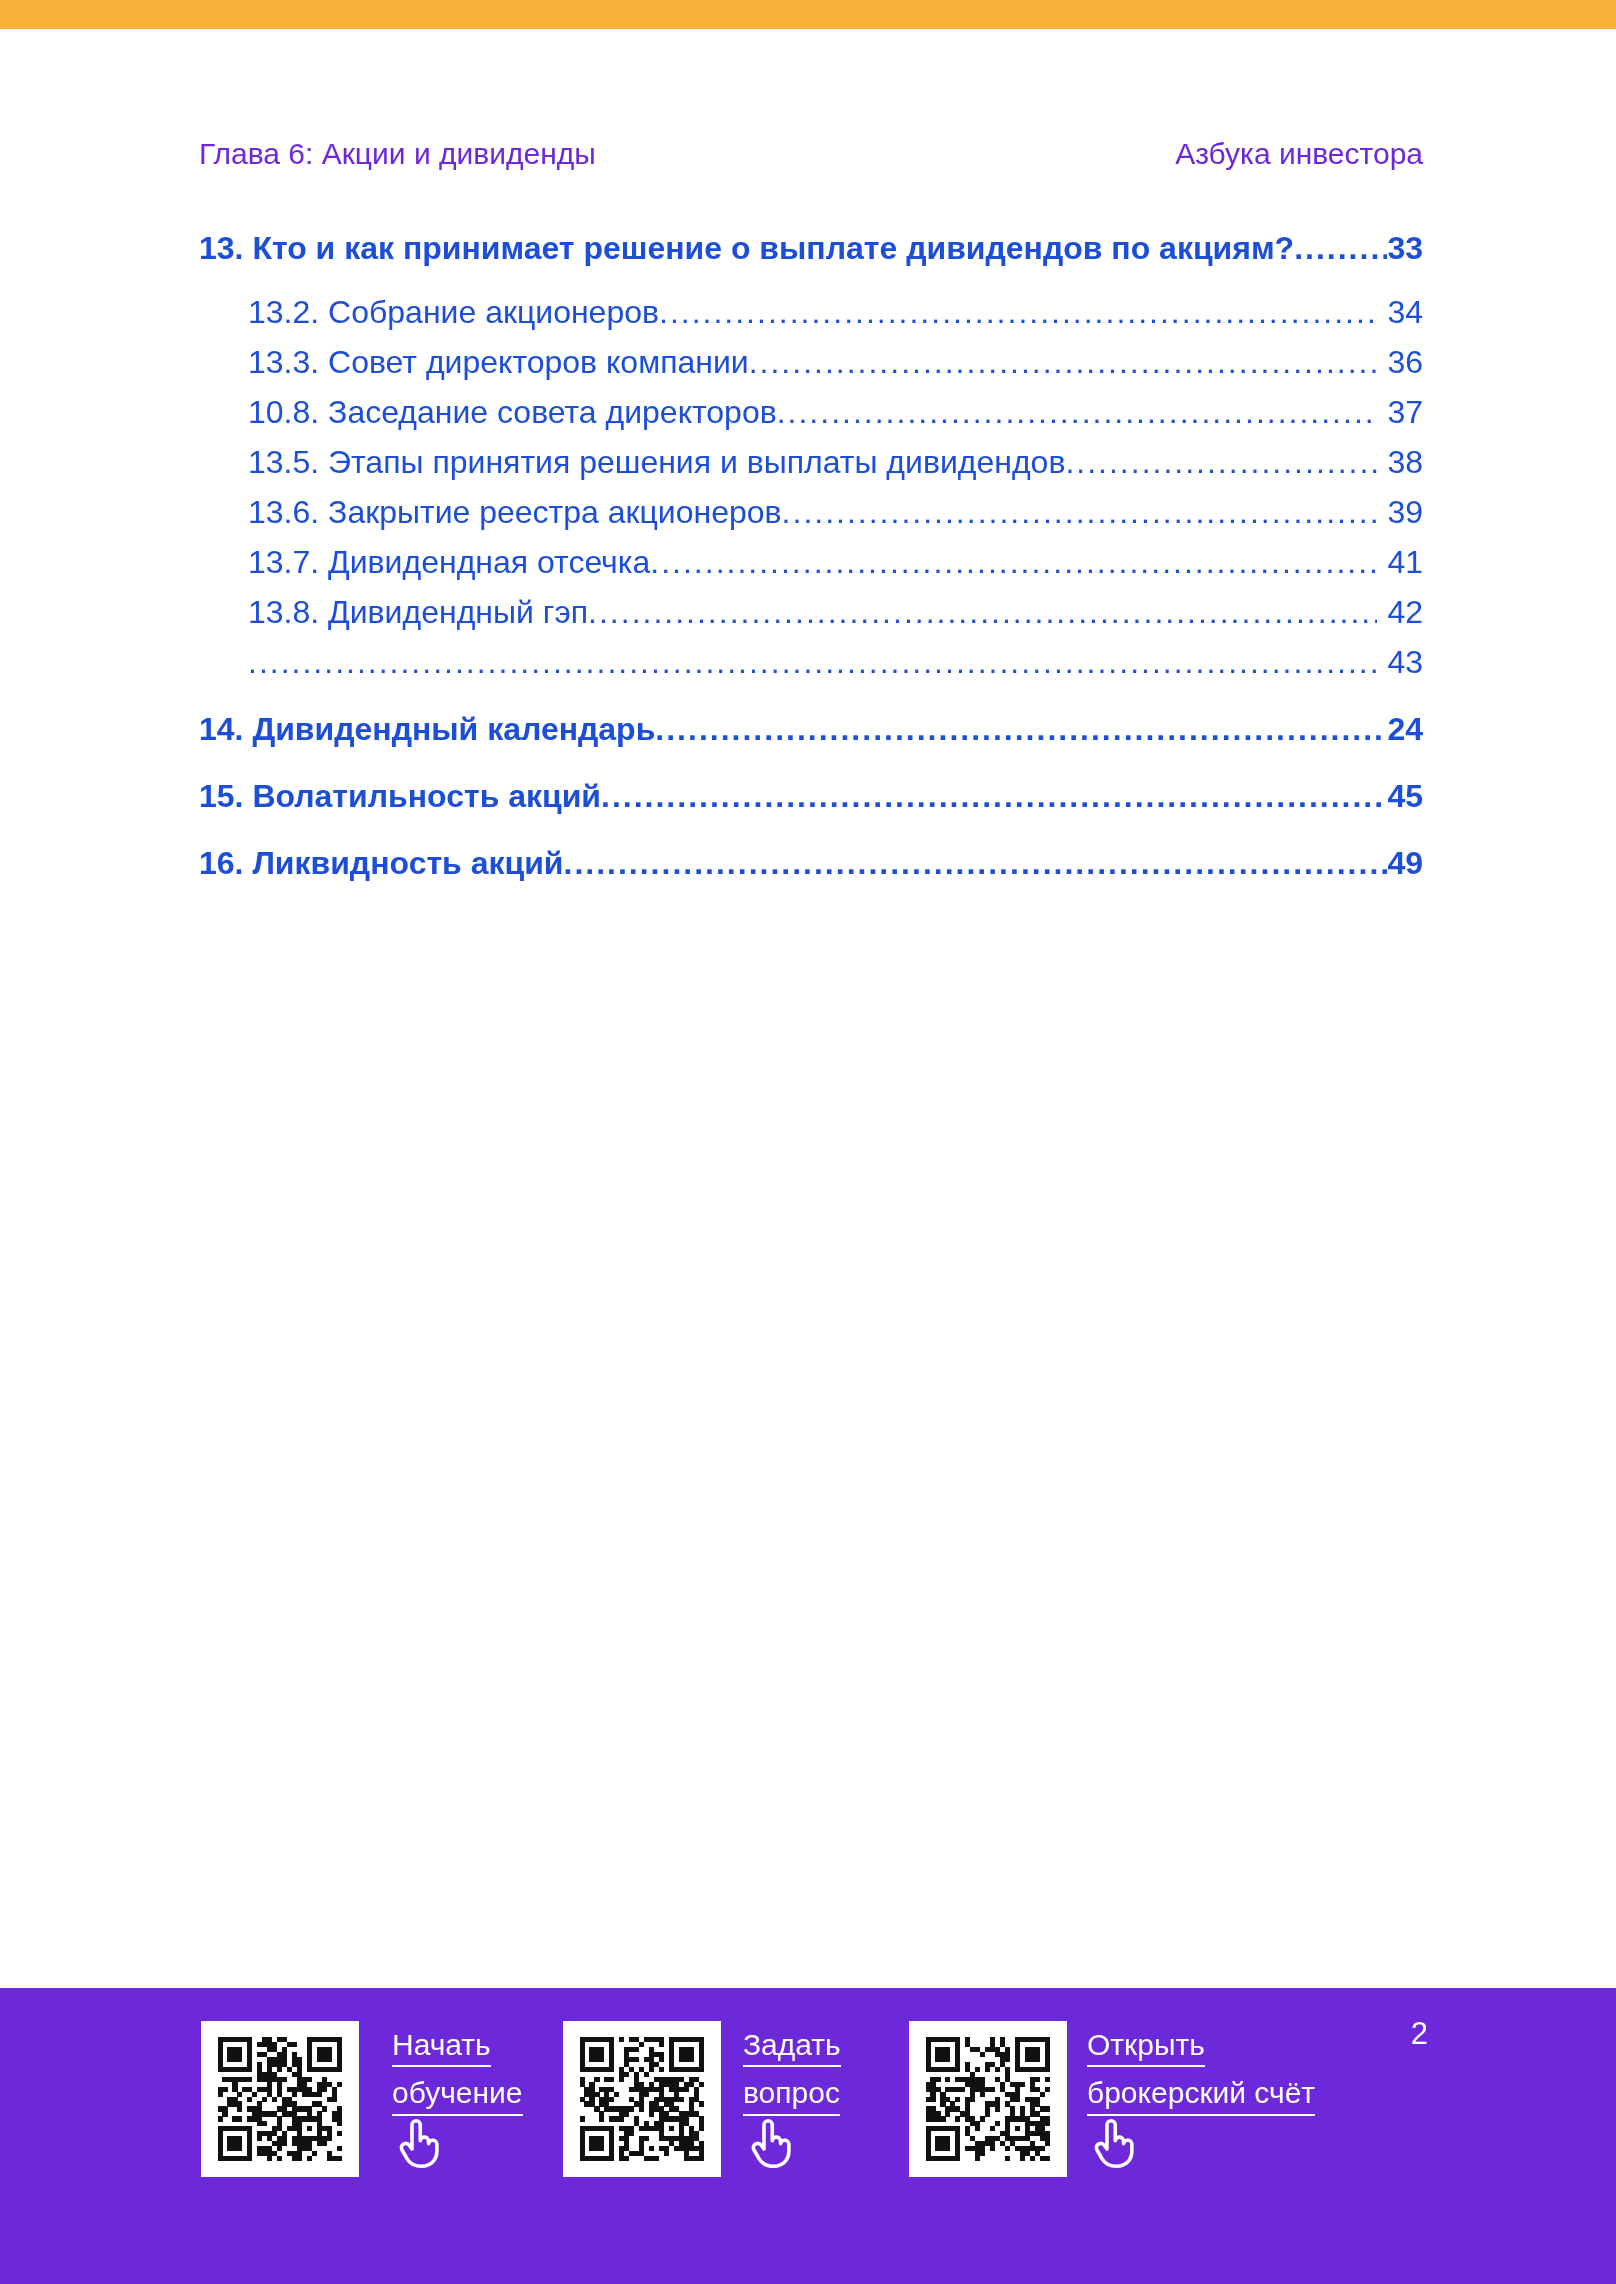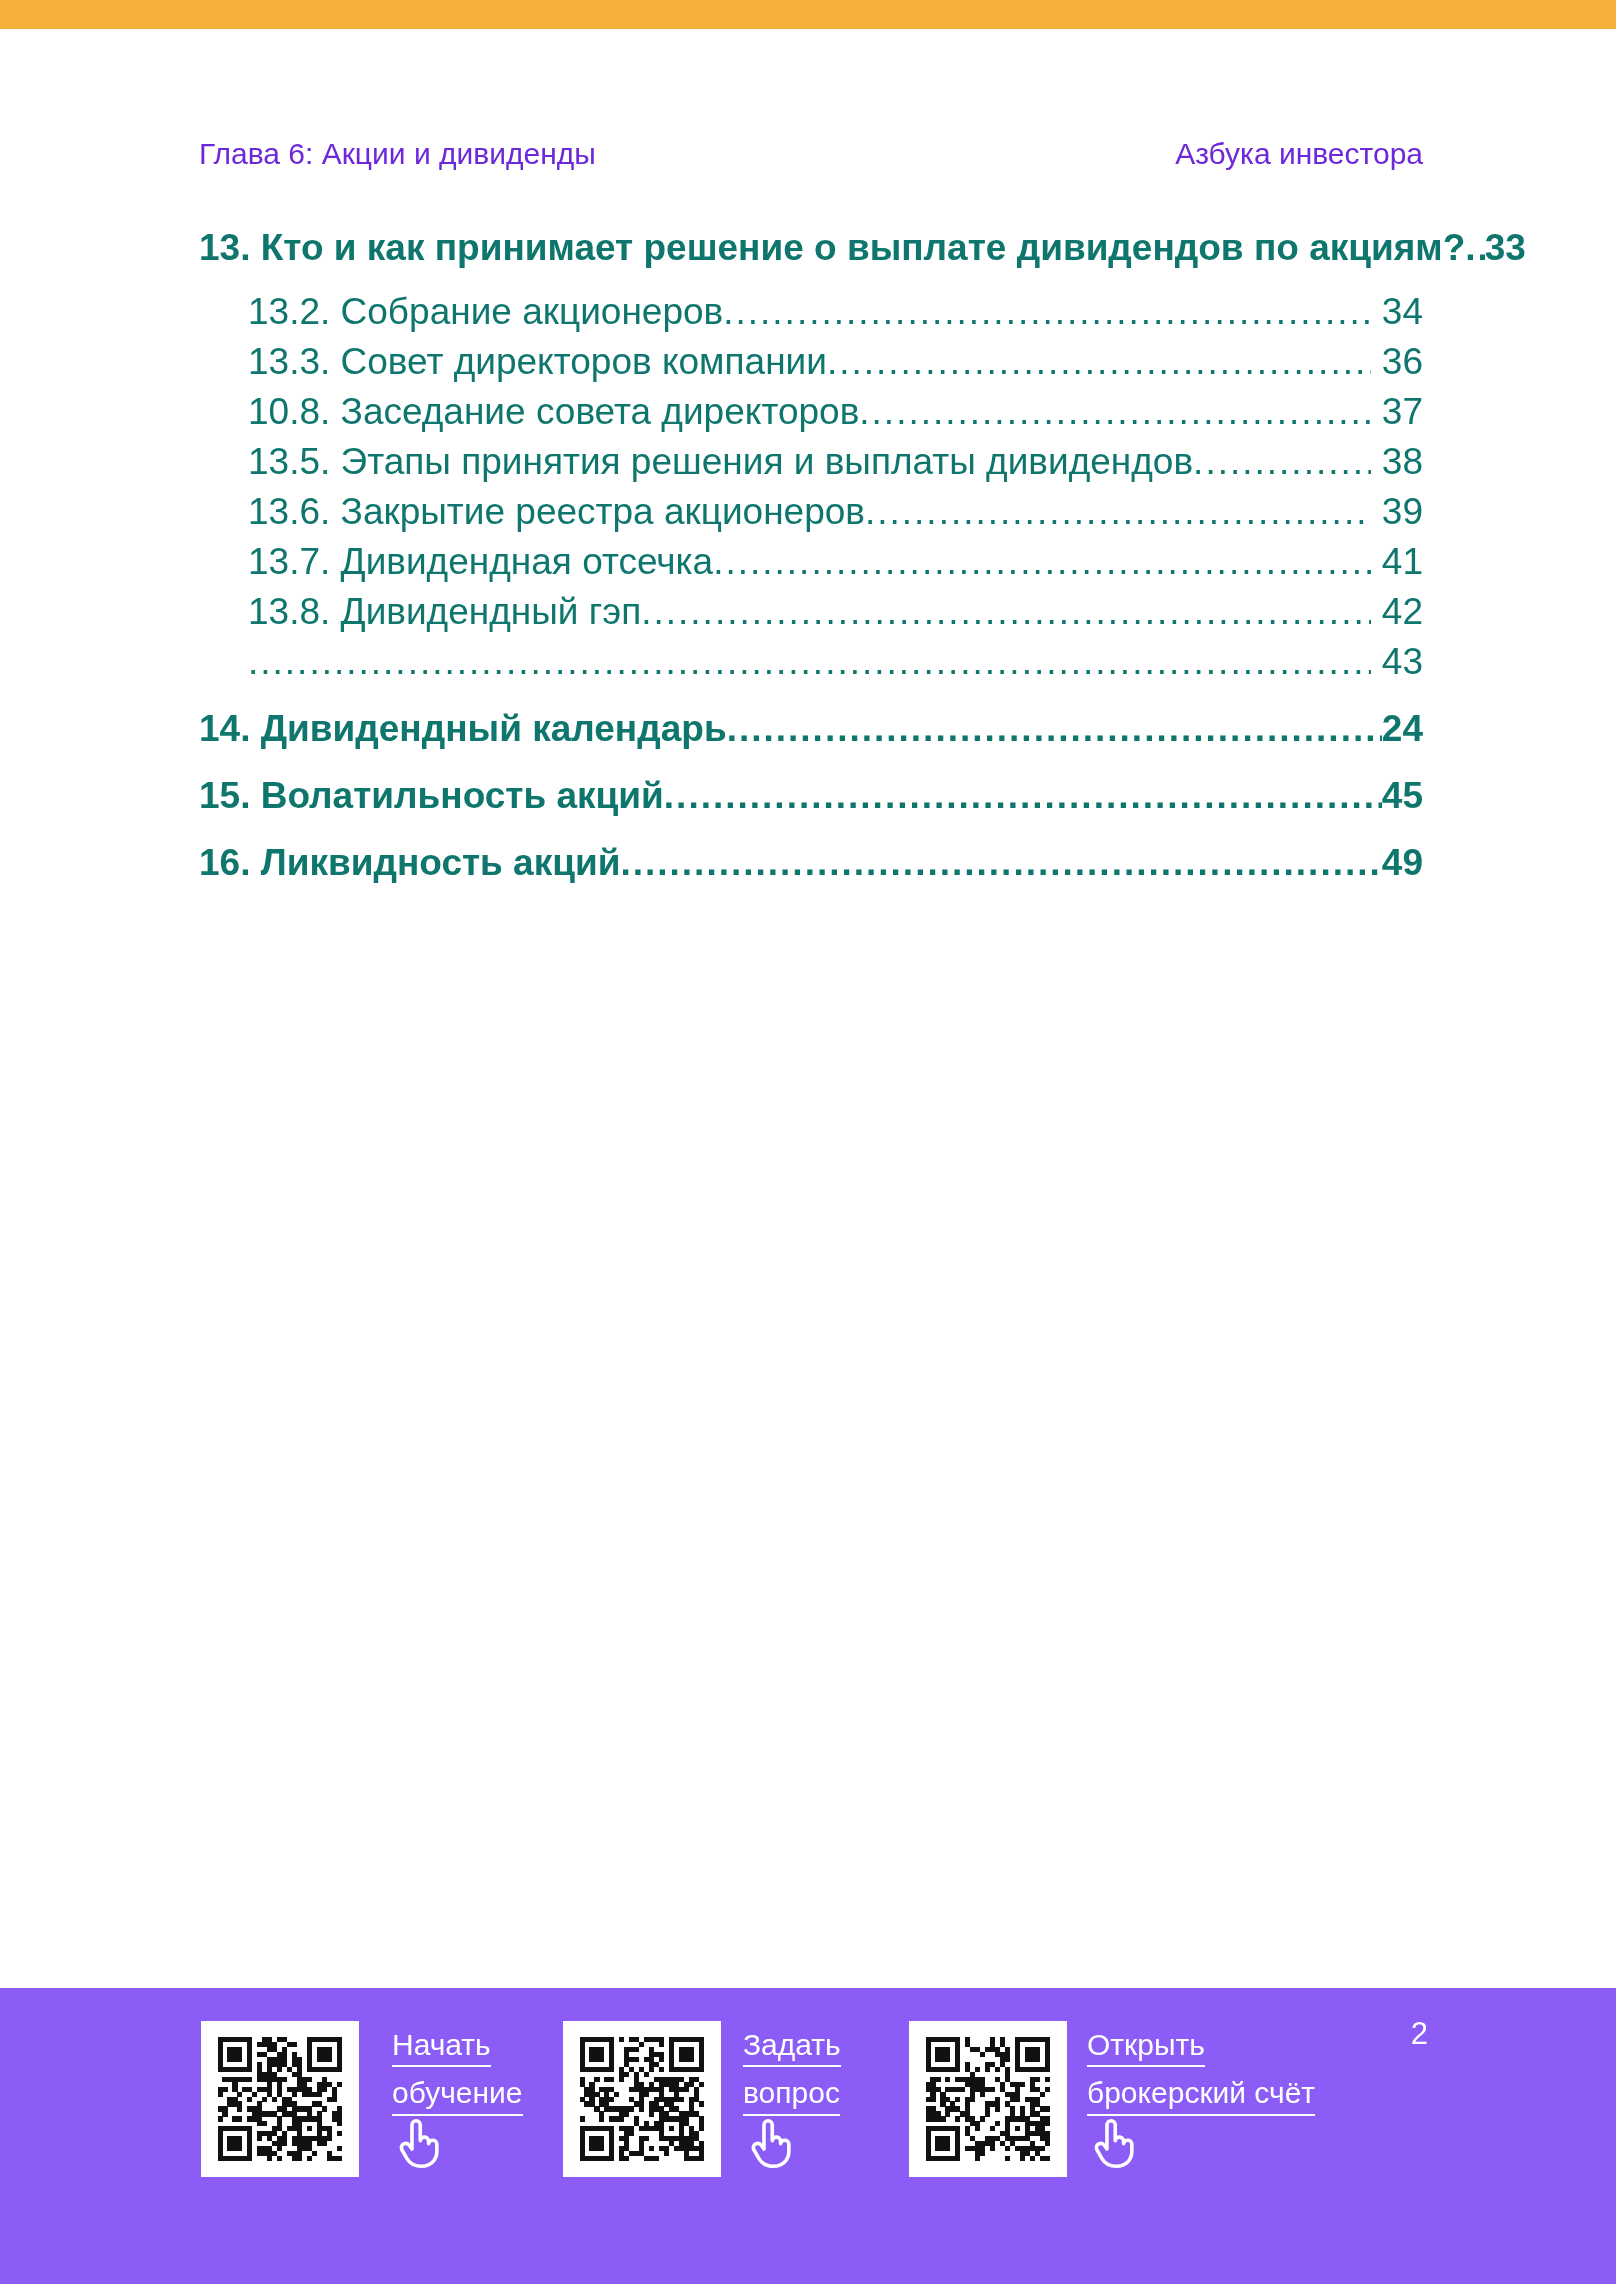--- a/index.html
+++ b/index.html
@@ -17,36 +17,36 @@
   .pageheader {
     position:absolute; left:199px; top:134px; width:1224px;
     display:flex; justify-content:space-between; align-items:baseline;
     font-size:30px; line-height:39px; color:#6d28d9;
   }
 
   
   .toc { position:absolute; left:199px; top:223px; width:1224px; }
   .toc-row {
     display:flex; align-items:flex-start;
-    font-size:37px; line-height:50px; color:#0f766e;
+    font-size:32px; line-height:50px; color:#1d4ed8;
   }
   .toc-row .t { white-space:nowrap; }
   .leader {
     flex:1 1 auto; overflow:hidden; white-space:nowrap;
     letter-spacing:2px; min-width:19.5px;
   }
   .pnum { white-space:nowrap; }
   .toc-row.sub { padding-left:49px; }
   .toc-row.sub .pnum { margin-left:10.4px; }
   .toc-row.bold { font-weight:700; }
   .toc-row.first { margin-bottom:14.3px; }
   .toc-row.chap { margin-top:17px; }
 
   
-  .footerbar { position:absolute; left:0; top:1988px; width:1617px; height:296px; background:#8b5cf6; }
+  .footerbar { position:absolute; left:0; top:1988px; width:1617px; height:296px; background:#6d28d9; }
   .qr-block { position:absolute; top:33px; height:221px; }
   .qr-block.b1 { left:201px; width:365px; }
   .qr-block.b2 { left:563px; width:338px; }
   .qr-block.b3 { left:909px; width:521px; }
   .qr-box { position:absolute; left:0; top:0; width:158px; height:156px; background:#ffffff; padding:16.3px; }
   .qr-box svg { width:125px; height:124px; display:block; }
   .qr-label { position:absolute; top:6.5px; font-size:30px; color:#ffffff; }
   .b1 .qr-label { left:191px; } .b2 .qr-label { left:180px; } .b3 .qr-label { left:178px; }
   .qr-label span {
     display:inline-block; padding-bottom:3.9px; margin-bottom:9px;

